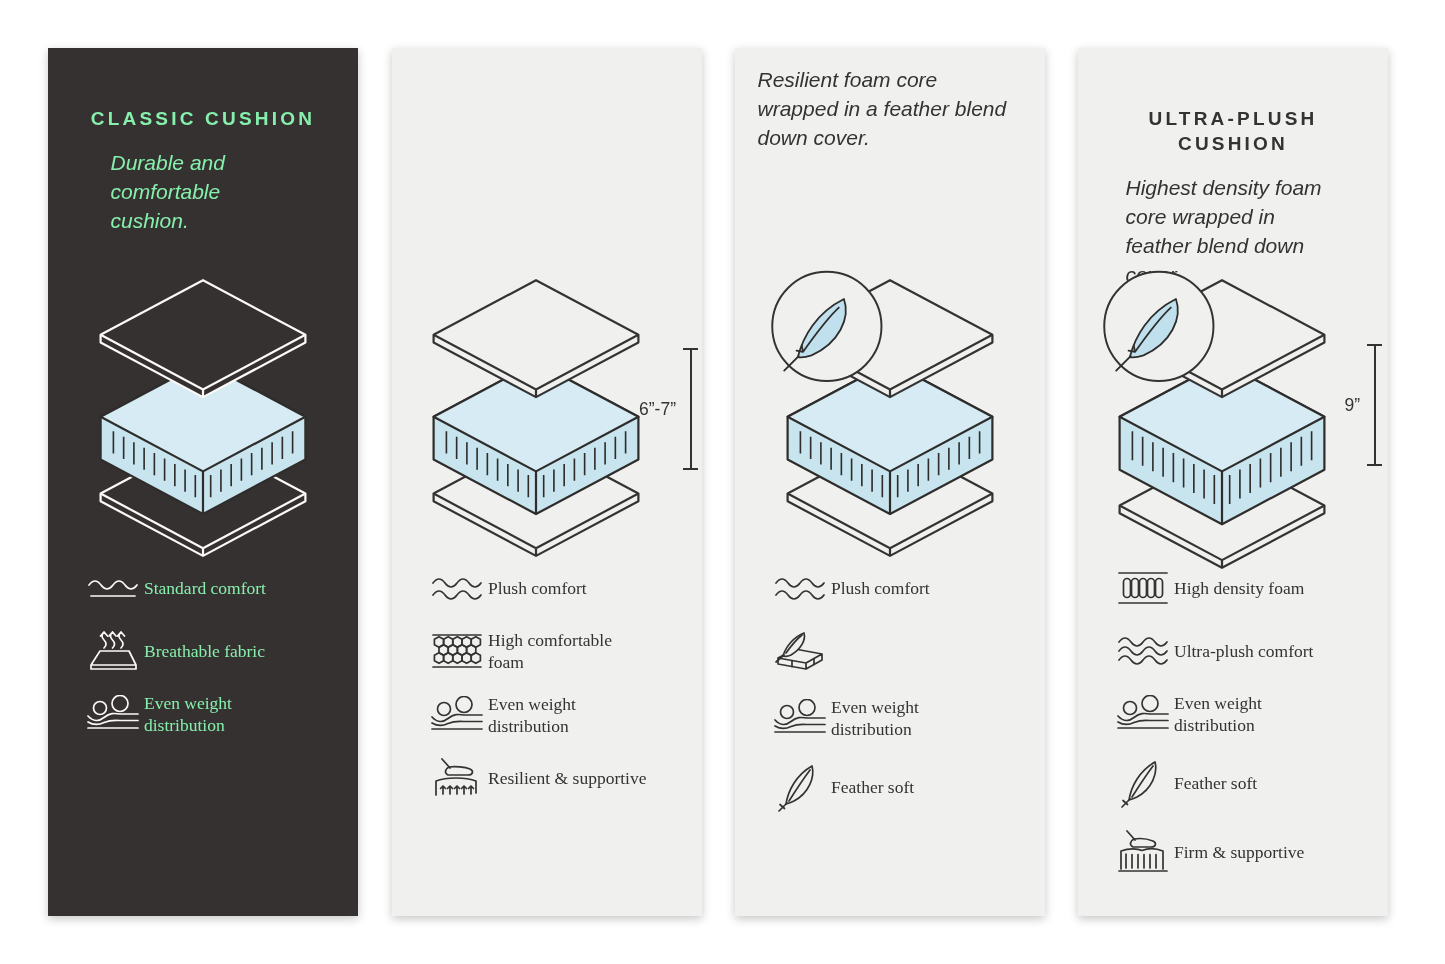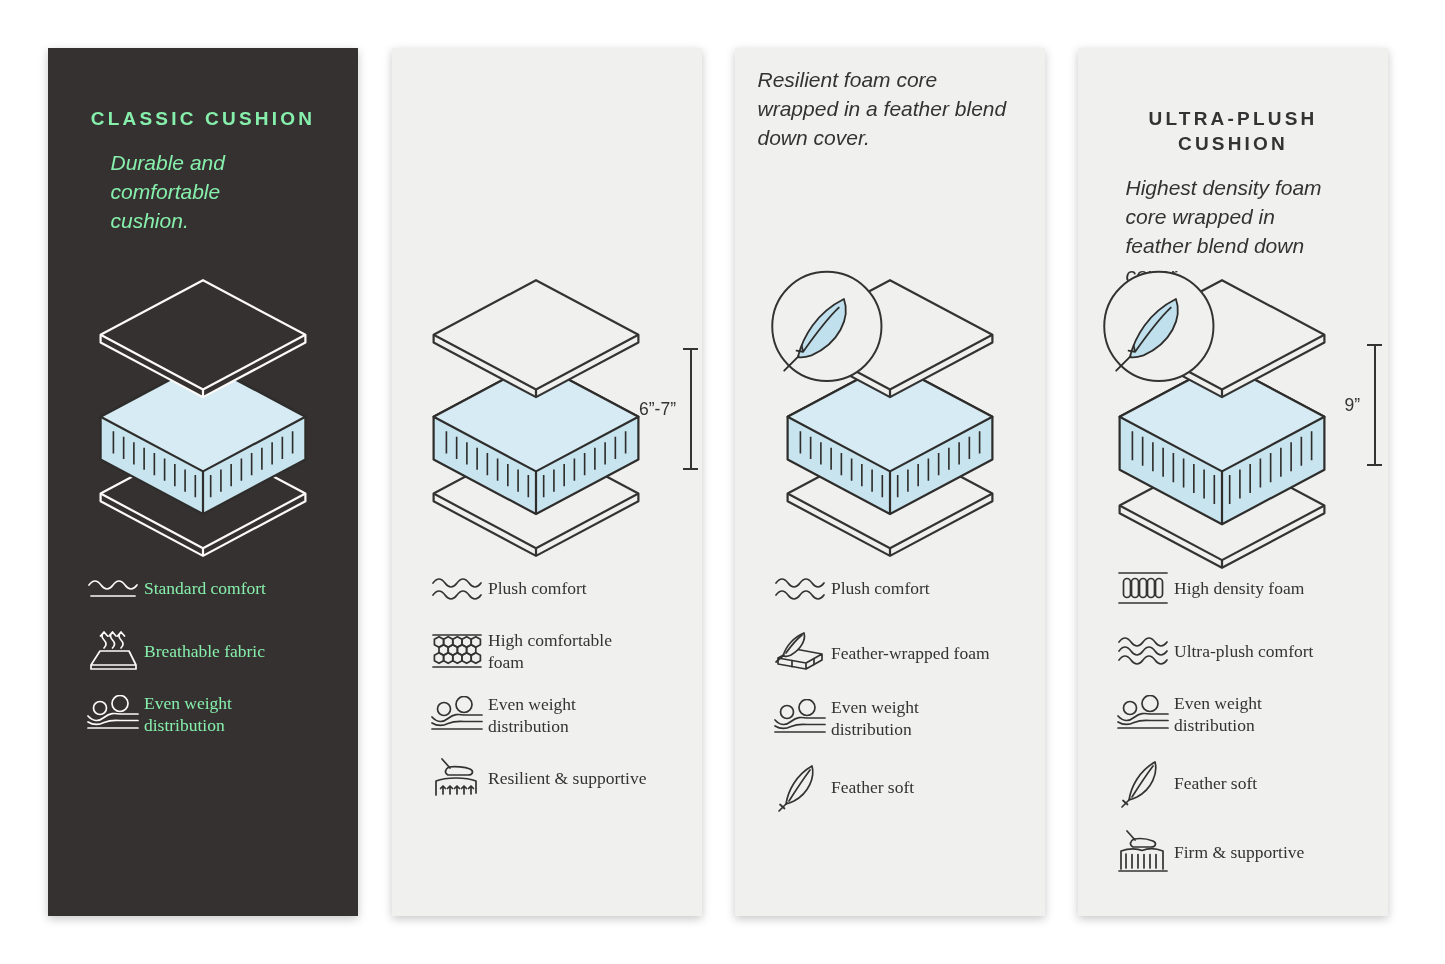--- a/index.html
+++ b/index.html
@@ -240,21 +240,20 @@
       </div>
       <div class="feat">
         <span class="ic">
           <svg class="icon" width="58" height="48" viewBox="0 0 58 48">
             <path class="st" d="M7,29 L24,20 L51,25 L35,34 Z M7,29 L7,35 L35,40 L35,34 M35,40 L51,31 L51,25"></path>
             <path class="st" d="M21,31.6 V37.6 M43,29.5 V35.5"></path>
             <path class="fillbg" d="M12,27 C15,17 23,8 33,4 C35,11 30,20 20,26 C17,27.5 14,27.5 12,27 Z"></path>
             <path class="st" d="M15,24 C20,17 26,10 31,6 M5,33 L13,26"></path>
           </svg>
         </span>
-        <span class="lbl">Feather-wrapped foam</span>
       </div>
       <div class="feat">
         <span class="ic">
           <svg class="icon" width="56" height="38" viewBox="0 0 56 38">
             <circle class="st" cx="15" cy="13" r="6.5"></circle>
               <circle class="st" cx="35" cy="8.5" r="8"></circle>
             <path class="st" d="M3,21 C8,26.5 14,26.5 19,22.5 C25,18 29,18 35,19 L53,19"></path>
             <path class="st" d="M3,27 C8,30 14,30 19,27.5 C25,25 29,25 35,25.5 L53,25.5"></path>
             <path class="st" d="M3,33 L53,33"></path>
           </svg>

